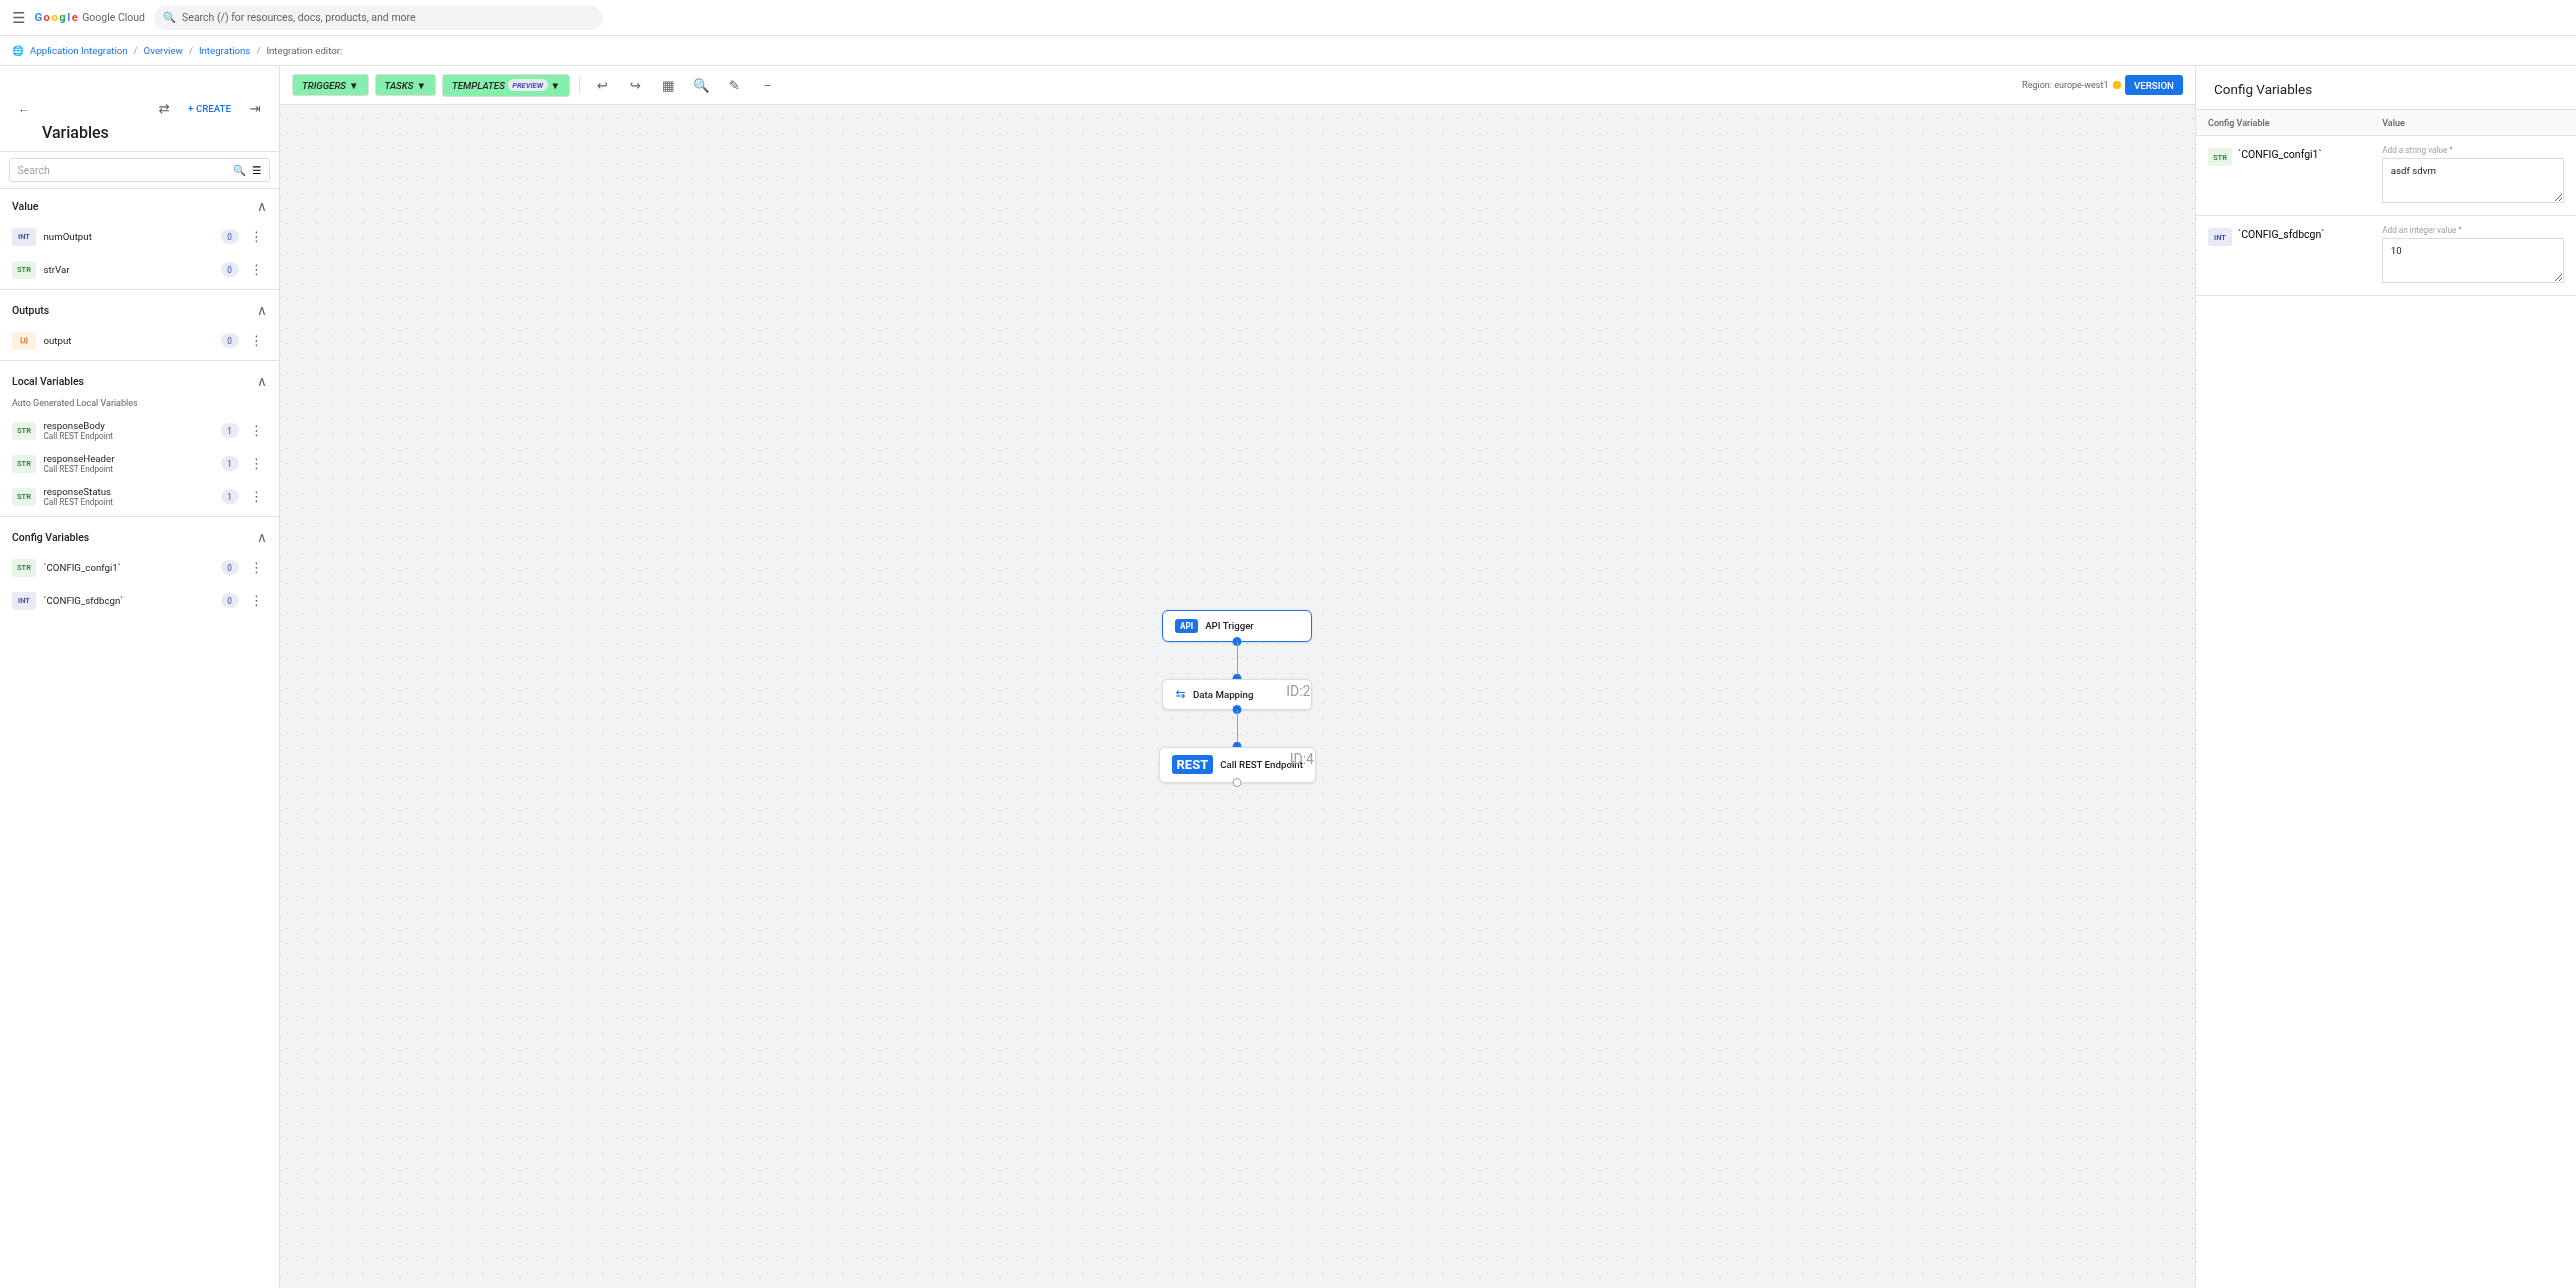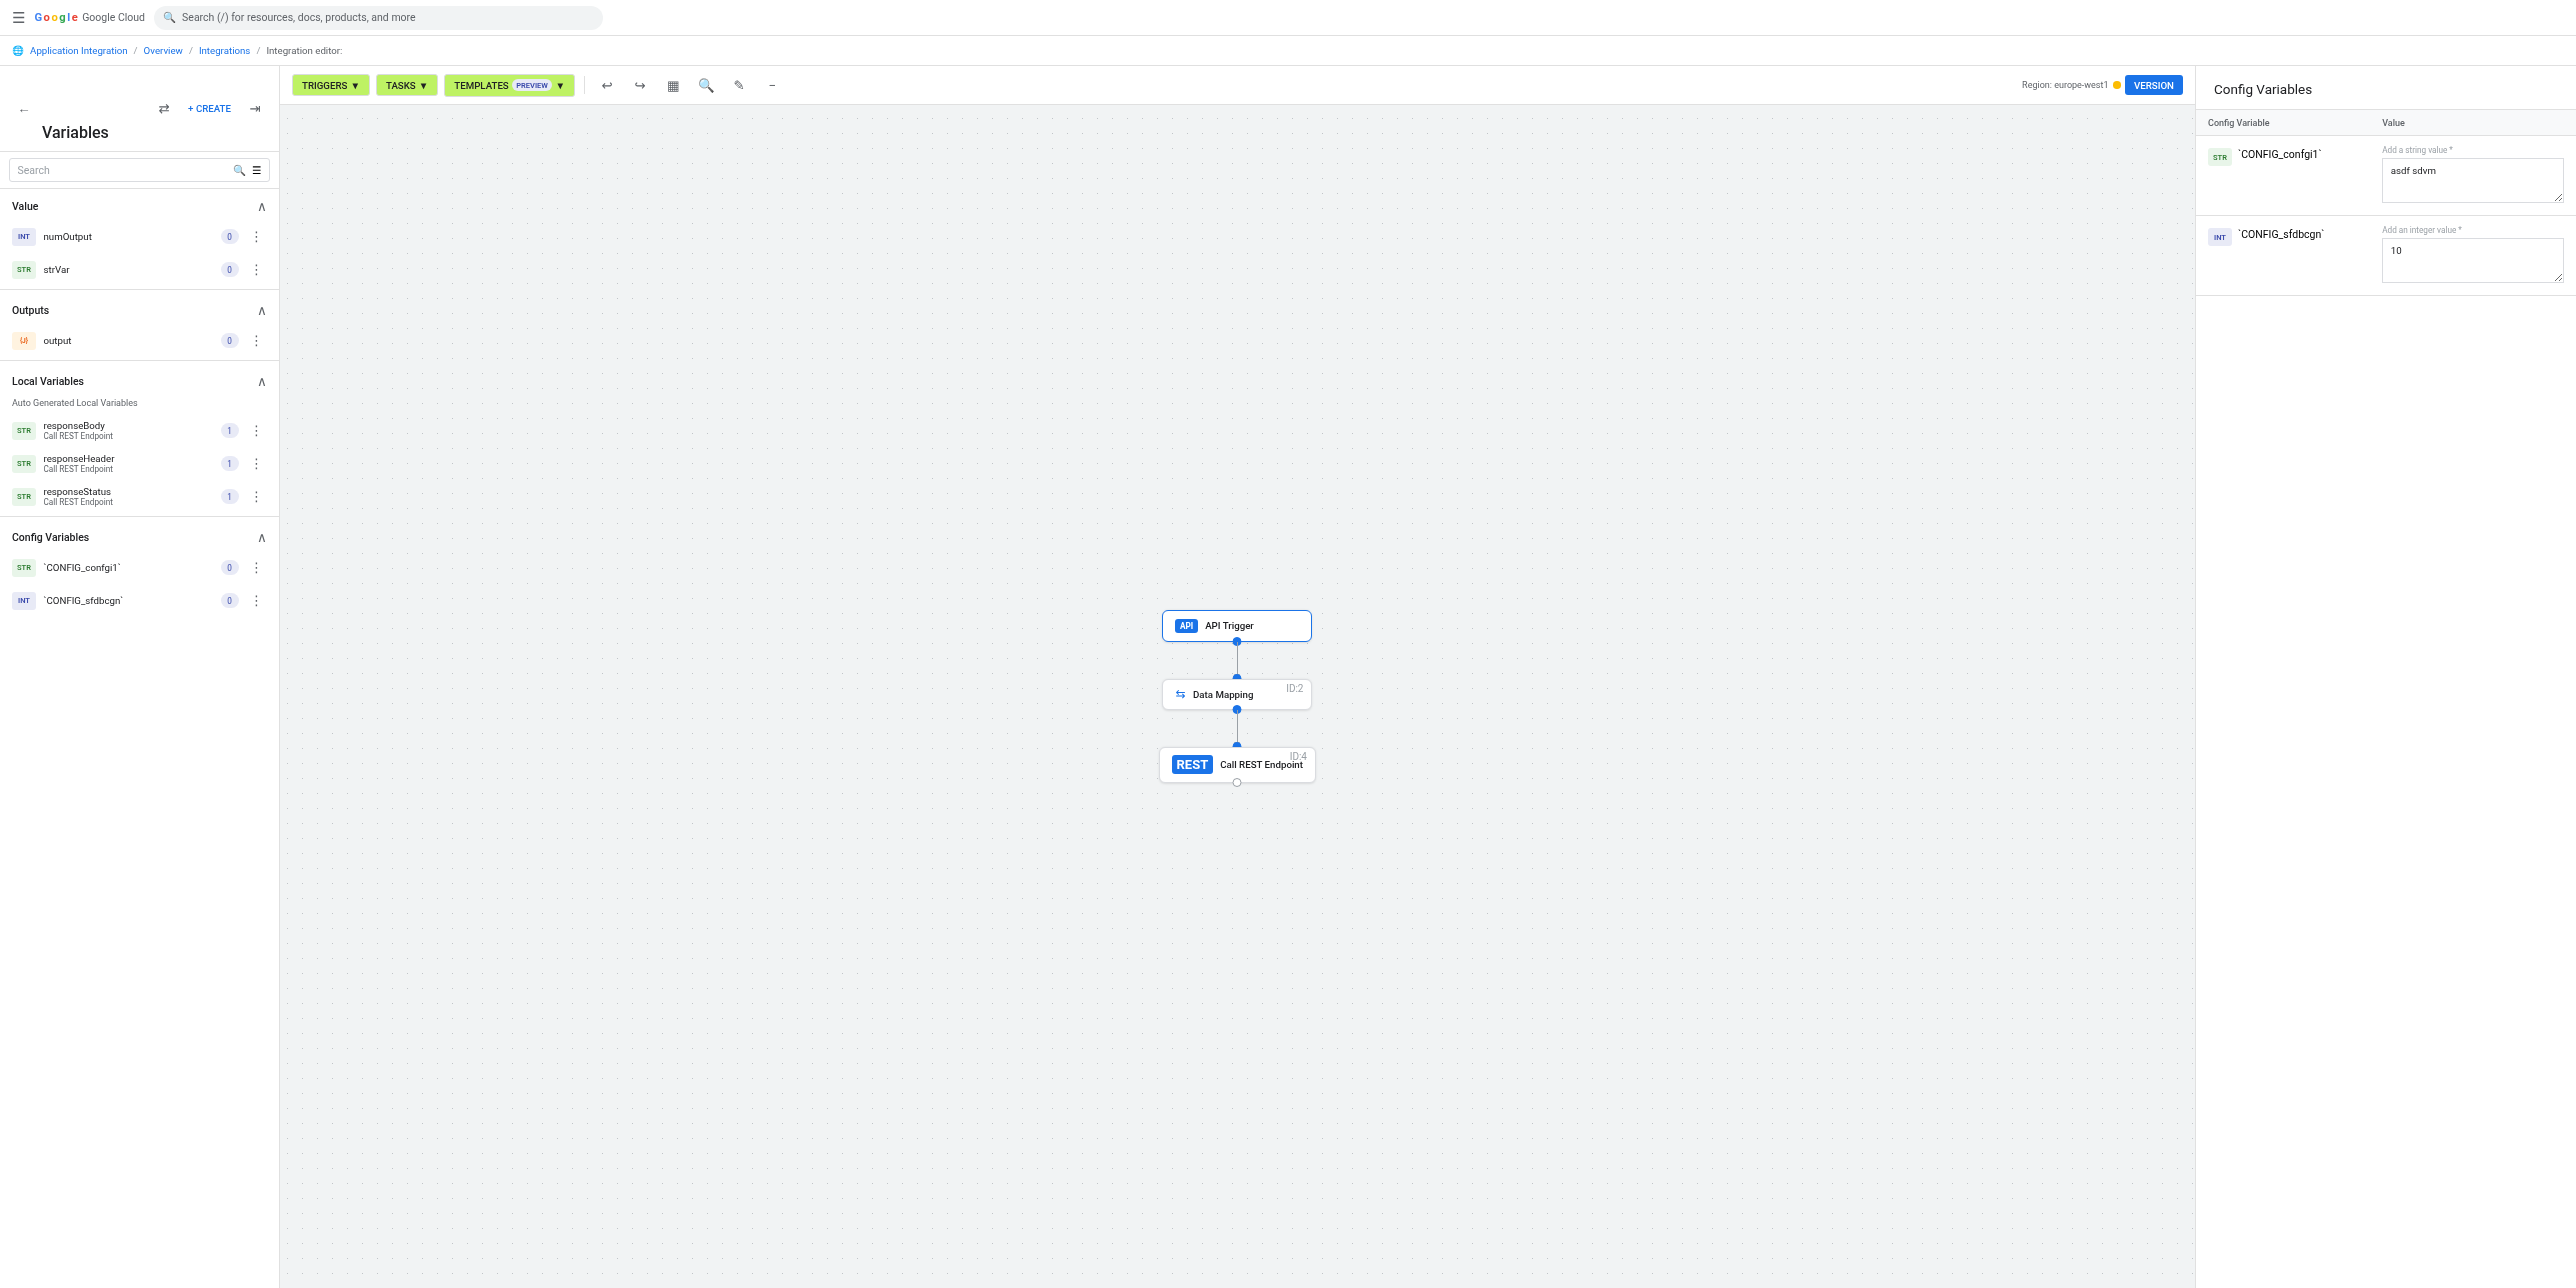--- a/index.html
+++ b/index.html
@@ -225,25 +225,26 @@
       gap: 6px;
       z-index: 5;
     }
     .toolbar-btn {
       display: flex;
       align-items: center;
       gap: 3px;
       padding: 4.5px 9px;
       border: 0.7px solid #dadce0;
       border-radius: 3px;
-      background: #bef264;
+      background: #86efac;
       cursor: pointer;
       font-size: 9.7px;
       color: #202124;
       font-weight: 500;
+      font-style: italic;
     }
     .toolbar-dropdown { display: flex; align-items: center; gap: 3px; }
     .preview-badge {
       background: #e8eaf6;
       color: #3949ab;
       font-size: 7.5px;
       font-weight: 600;
       padding: 1.5px 4.5px;
       border-radius: 7.5px;
     }
@@ -323,21 +324,21 @@
     }
     .node-rest-badge {
       background: #1a73e8;
       color: #fff;
       font-size: 13px;
       font-weight: 700;
       padding: 2.2px 4.5px;
       border-radius: 3px;
     }
     .node-label { font-size: 9.7px; color: #202124; font-weight: 500; }
-    .node-id { font-size: 10px; color: #9aa0a6; position: absolute; top: 3px; right: 8px; }
+    .node-id { font-size: 14px; color: #9aa0a6; position: absolute; top: 3px; right: 1px; }
     .node-dot {
       width: 9px;
       height: 9px;
       border-radius: 50%;
       background: #1a73e8;
       border: 1.5px solid #1a73e8;
       position: absolute;
       left: 50%;
       transform: translateX(-50%);
     }

